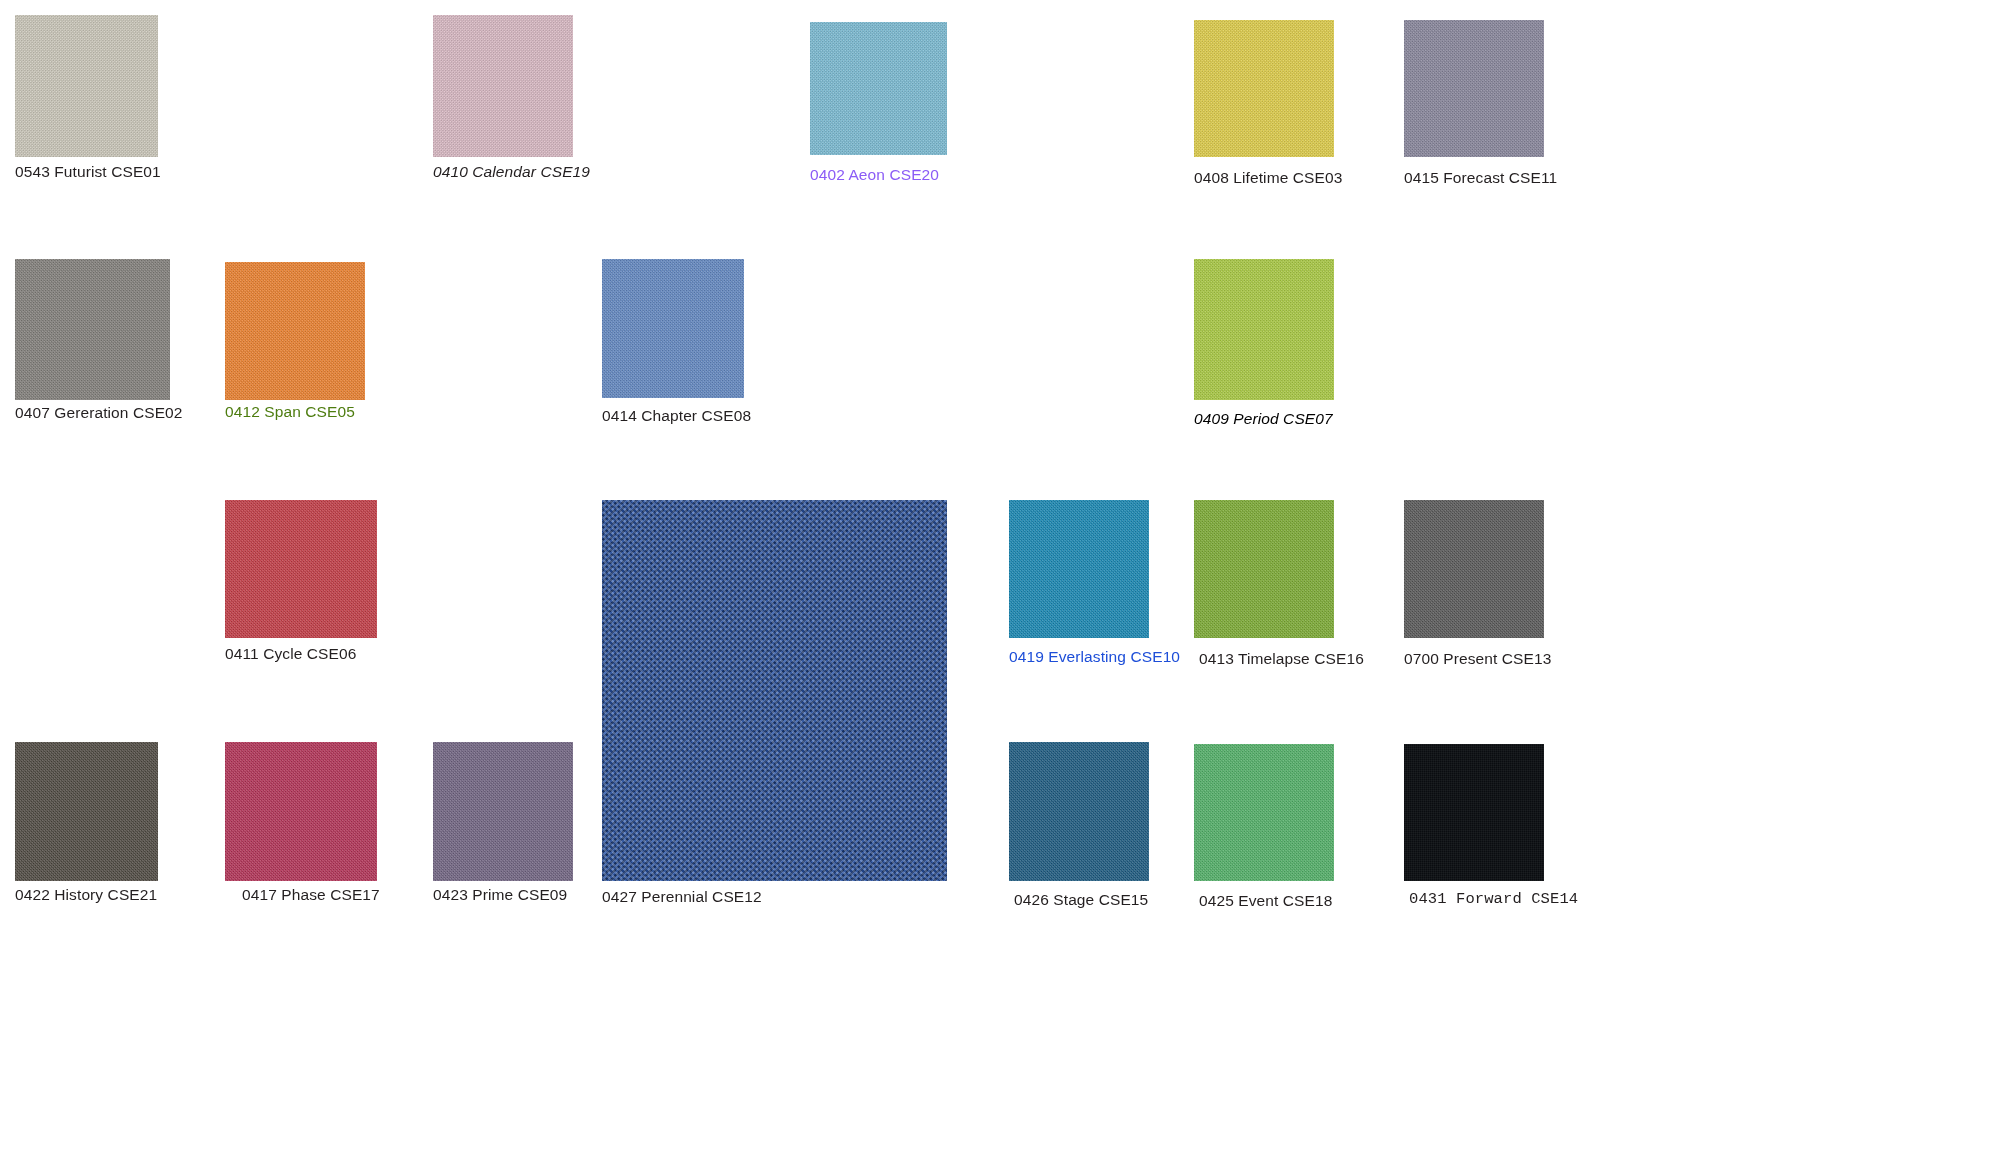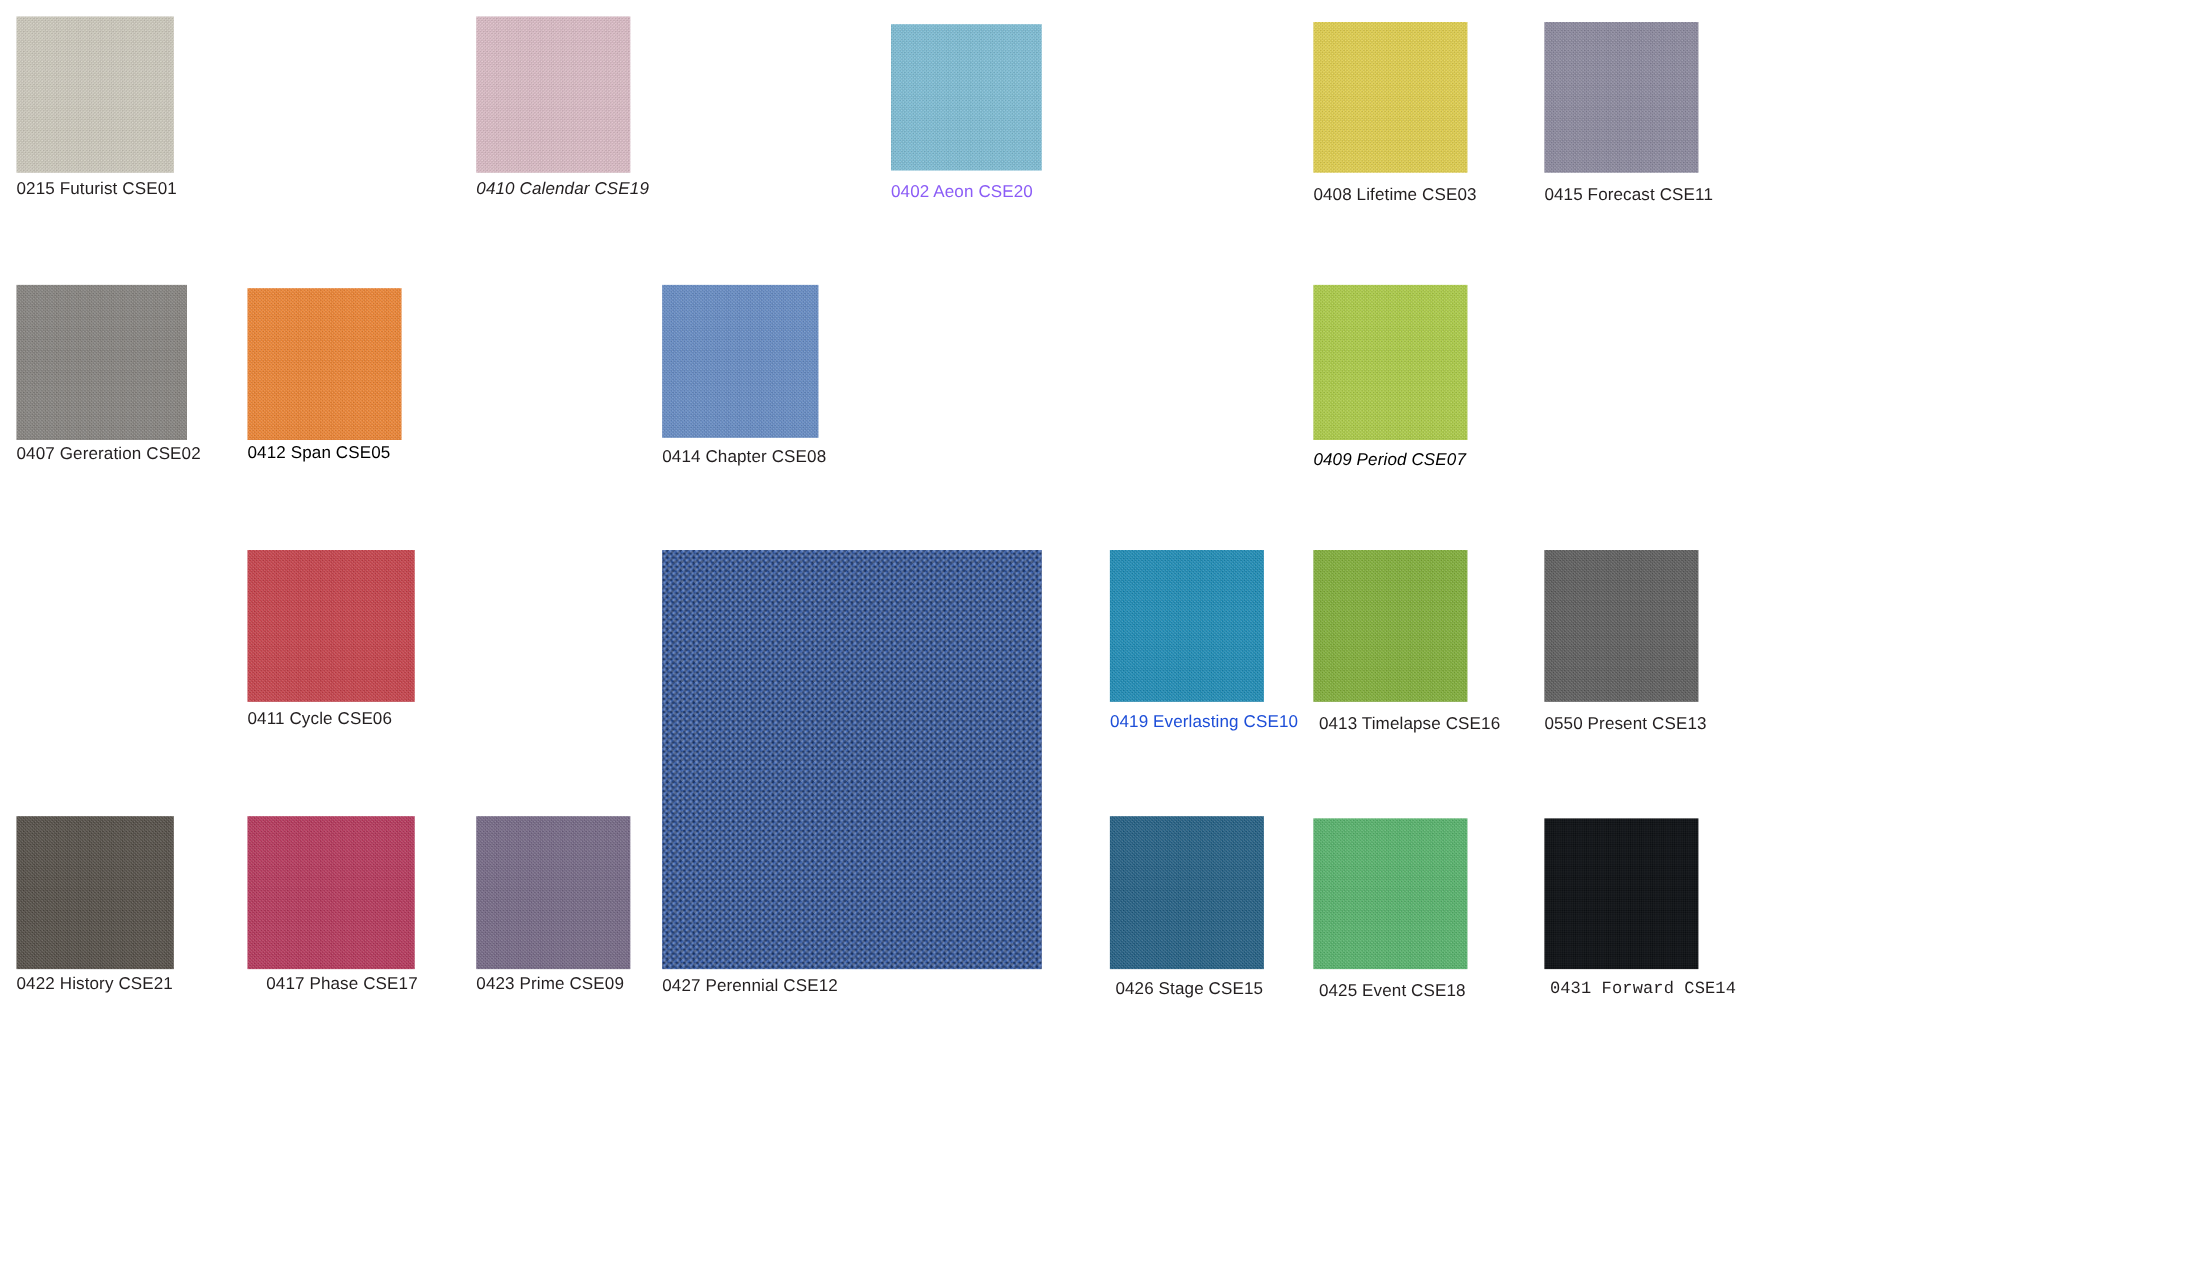--- a/index.html
+++ b/index.html
@@ -50,21 +50,21 @@
     font-family:"Liberation Sans","DejaVu Sans",sans-serif;
   }
 </style>
 </head>
 <body style="background: rgb(255, 255, 255);">
 
 <div id="board">
     <div class="swatch-cell" style="left: 15px; top: 15px; width: 143px; height: 142px;">
       <div class="chip " title="0401 Futurist CSE01" style="background-color: rgb(205, 201, 187);"></div>
     </div>
-    <div class="caption" style="left: 15px; top: 163px; color: rgb(35, 31, 32);">0215 Futurist CSE01</div>
+    <div class="caption" style="left: 15px; top: 163px; color: rgb(35, 31, 32);">0543 Futurist CSE01</div>
     <div class="swatch-cell" style="left: 433px; top: 15px; width: 140px; height: 142px;">
       <div class="chip " title="0410 Calendar CSE19" style="background-color: rgb(220, 186, 197);"></div>
     </div>
     <div class="caption" style="left: 433px; top: 163px; color: rgb(35, 31, 32); font-style: italic;">0410 Calendar CSE19</div>
     <div class="swatch-cell" style="left: 810px; top: 22px; width: 137px; height: 133px;">
       <div class="chip " title="0402 Aeon CSE20" style="background-color: rgb(119, 188, 214);"></div>
     </div>
     <div class="caption" style="left: 810px; top: 166px; color: #8b5cf6;">0402 Aeon CSE20</div>
     <div class="swatch-cell" style="left: 1194px; top: 20px; width: 140px; height: 137px;">
       <div class="chip " title="0408 Lifetime CSE03" style="background-color: rgb(226, 207, 66);"></div>
@@ -74,21 +74,21 @@
       <div class="chip " title="0415 Forecast CSE11" style="background-color: rgb(134, 131, 154);"></div>
     </div>
     <div class="caption" style="left: 1404px; top: 169px; color: rgb(35, 31, 32);">0415 Forecast CSE11</div>
     <div class="swatch-cell" style="left: 15px; top: 259px; width: 155px; height: 141px;">
       <div class="chip " title="0407 Gereration CSE02" style="background-color: rgb(128, 125, 121);"></div>
     </div>
     <div class="caption" style="left: 15px; top: 404px; color: rgb(35, 31, 32);">0407 Gereration CSE02</div>
     <div class="swatch-cell" style="left: 225px; top: 262px; width: 140px; height: 138px;">
       <div class="chip " title="0412 Span CSE05" style="background-color: rgb(240, 126, 38);"></div>
     </div>
-    <div class="caption" style="left: 225px; top: 403px; color: #000000;">0412 Span CSE05</div>
+    <div class="caption" style="left: 225px; top: 403px; color: #4d7c0f;">0412 Span CSE05</div>
     <div class="swatch-cell" style="left: 602px; top: 259px; width: 142px; height: 139px;">
       <div class="chip " title="0414 Chapter CSE08" style="background-color: rgb(93, 134, 196);"></div>
     </div>
     <div class="caption" style="left: 602px; top: 407px; color: rgb(35, 31, 32);">0414 Chapter CSE08</div>
     <div class="swatch-cell" style="left: 1194px; top: 259px; width: 140px; height: 141px;">
       <div class="chip " title="0409 Period CSE07" style="background-color: rgb(169, 204, 59);"></div>
     </div>
     <div class="caption" style="left: 1194px; top: 410px; color: #000000; font-style: italic;">0409 Period CSE07</div>
     <div class="swatch-cell" style="left: 225px; top: 500px; width: 152px; height: 138px;">
       <div class="chip " title="0411 Cycle CSE06" style="background-color: rgb(198, 53, 63);"></div>
@@ -102,21 +102,21 @@
       <div class="chip " title="0419 Everlasting CSE10" style="background-color: rgb(14, 134, 180);"></div>
     </div>
     <div class="caption" style="left: 1009px; top: 648px; color: #1d4ed8;">0419 Everlasting CSE10</div>
     <div class="swatch-cell" style="left: 1194px; top: 500px; width: 140px; height: 138px;">
       <div class="chip " title="0413 Timelapse CSE16" style="background-color: rgb(122, 172, 44);"></div>
     </div>
     <div class="caption" style="left: 1199px; top: 650px; color: rgb(35, 31, 32);">0413 Timelapse CSE16</div>
     <div class="swatch-cell" style="left: 1404px; top: 500px; width: 140px; height: 138px;">
       <div class="chip " title="0420 Present CSE13" style="background-color: rgb(84, 84, 84);"></div>
     </div>
-    <div class="caption" style="left: 1404px; top: 650px; color: rgb(35, 31, 32);">0550 Present CSE13</div>
+    <div class="caption" style="left: 1404px; top: 650px; color: rgb(35, 31, 32);">0700 Present CSE13</div>
     <div class="swatch-cell" style="left: 15px; top: 742px; width: 143px; height: 139px;">
       <div class="chip " title="0422 History CSE21" style="background-color: rgb(74, 68, 60);"></div>
     </div>
     <div class="caption" style="left: 15px; top: 886px; color: rgb(35, 31, 32);">0422 History CSE21</div>
     <div class="swatch-cell" style="left: 225px; top: 742px; width: 152px; height: 139px;">
       <div class="chip " title="0417 Phase CSE17" style="background-color: rgb(180, 42, 82);"></div>
     </div>
     <div class="caption" style="left: 242px; top: 886px; color: rgb(35, 31, 32);">0417 Phase CSE17</div>
     <div class="swatch-cell" style="left: 433px; top: 742px; width: 140px; height: 139px;">
       <div class="chip " title="0423 Prime CSE09" style="background-color: rgb(110, 96, 128);"></div>

